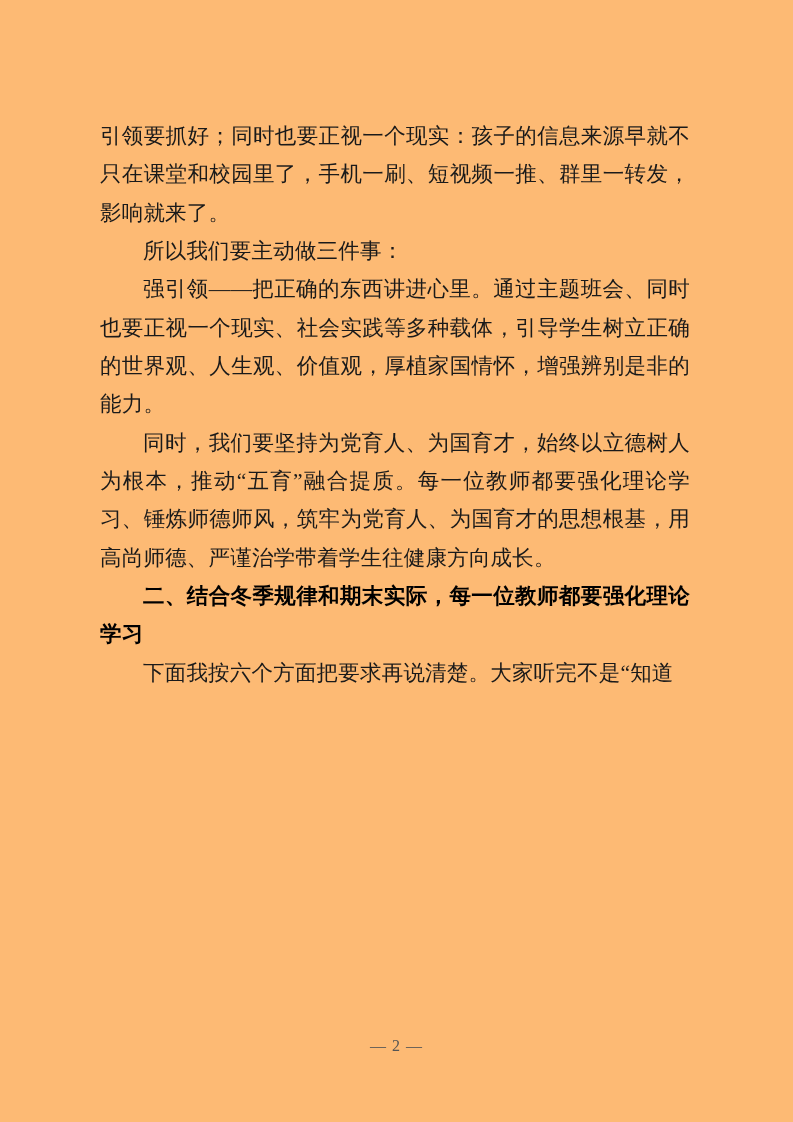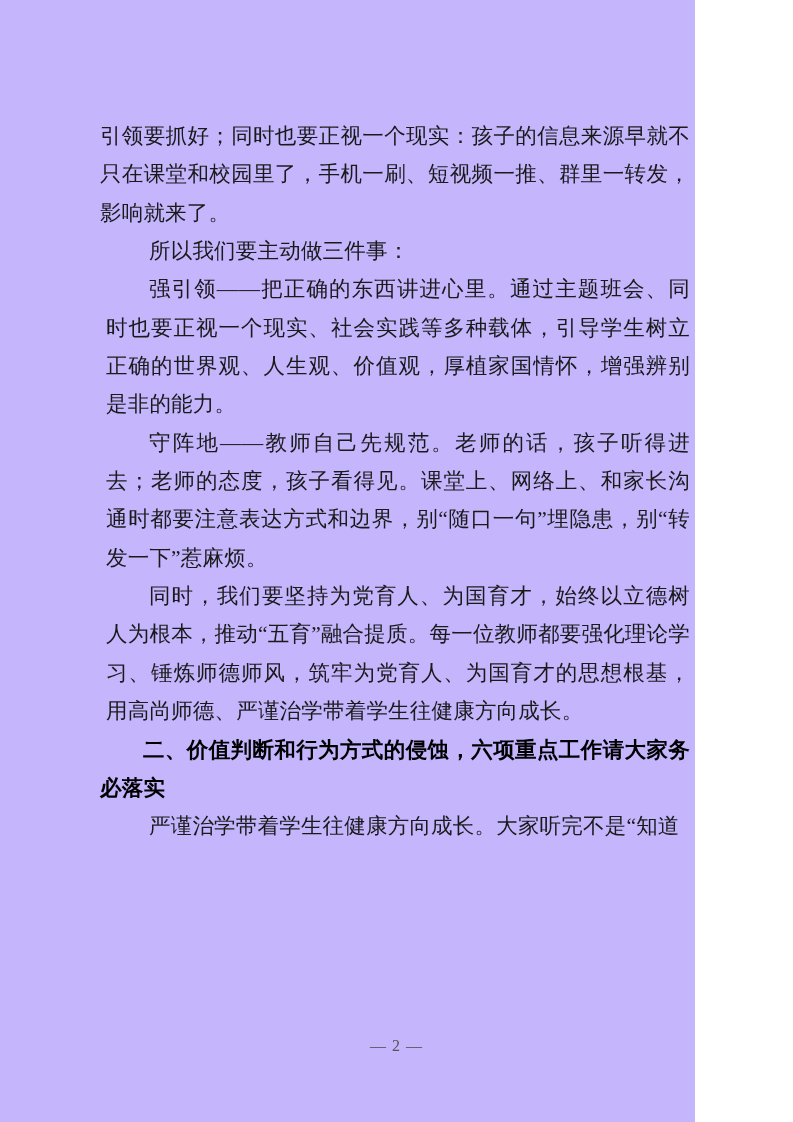--- a/index.html
+++ b/index.html
@@ -2,44 +2,43 @@
 <html><head>
 <meta charset="utf-8">
 <style>
   html, body {
     margin: 0;
     padding: 0;
     background: #ffffff;
   }
   .page {
     position: relative;
-    width: 695px;
+    width: 793px;
     height: 1122px;
-    background: #c4b5fd;
+    background: #fdba74;
     overflow: hidden;
     font-family: "Liberation Serif", serif;
   }
   .content {
     position: absolute;
     left: 100px;
     top: 117px;
     width: 590px;
     color: #1a1a1a;
     font-size: 21.5px;
     line-height: 38.35px;
     text-align: justify;
     letter-spacing: 0.2px;
   }
   .content p {
     margin: 0;
     padding: 0;
   }
   .para.indent {
     text-indent: 2em;
-    margin-left: 6px;
   }
   .heading {
     font-family: "Liberation Sans", sans-serif;
     font-weight: 700;
     color: #000000;
     text-indent: 2em;
   }
   .footer {
     position: absolute;
     left: 0;
@@ -55,21 +54,20 @@
 </style>
 </head>
 <body>
 
 <div class="page">
 
   <div class="content">
     <p class="para">引领要抓好；同时也要正视一个现实：孩子的信息来源早就不只在课堂和校园里了，手机一刷、短视频一推、群里一转发，影响就来了。</p>
     <p class="para indent">所以我们要主动做三件事：</p>
     <p class="para indent">强引领——把正确的东西讲进心里。通过主题班会、同时也要正视一个现实、社会实践等多种载体，引导学生树立正确的世界观、人生观、价值观，厚植家国情怀，增强辨别是非的能力。</p>
-    <p class="para indent">守阵地——教师自己先规范。老师的话，孩子听得进去；老师的态度，孩子看得见。课堂上、网络上、和家长沟通时都要注意表达方式和边界，别“随口一句”埋隐患，别“转发一下”惹麻烦。</p>
     <p class="para indent">同时，我们要坚持为党育人、为国育才，始终以立德树人为根本，推动“五育”融合提质。每一位教师都要强化理论学习、锤炼师德师风，筑牢为党育人、为国育才的思想根基，用高尚师德、严谨治学带着学生往健康方向成长。</p>
-    <p class="heading">二、价值判断和行为方式的侵蚀，六项重点工作请大家务必落实</p>
-    <p class="para indent">严谨治学带着学生往健康方向成长。大家听完不是“知道</p>
+    <p class="heading">二、结合冬季规律和期末实际，每一位教师都要强化理论学习</p>
+    <p class="para indent">下面我按六个方面把要求再说清楚。大家听完不是“知道</p>
   </div>
 
   <div class="footer">— 2 —</div>
 
 </div>
 
 </body></html>

